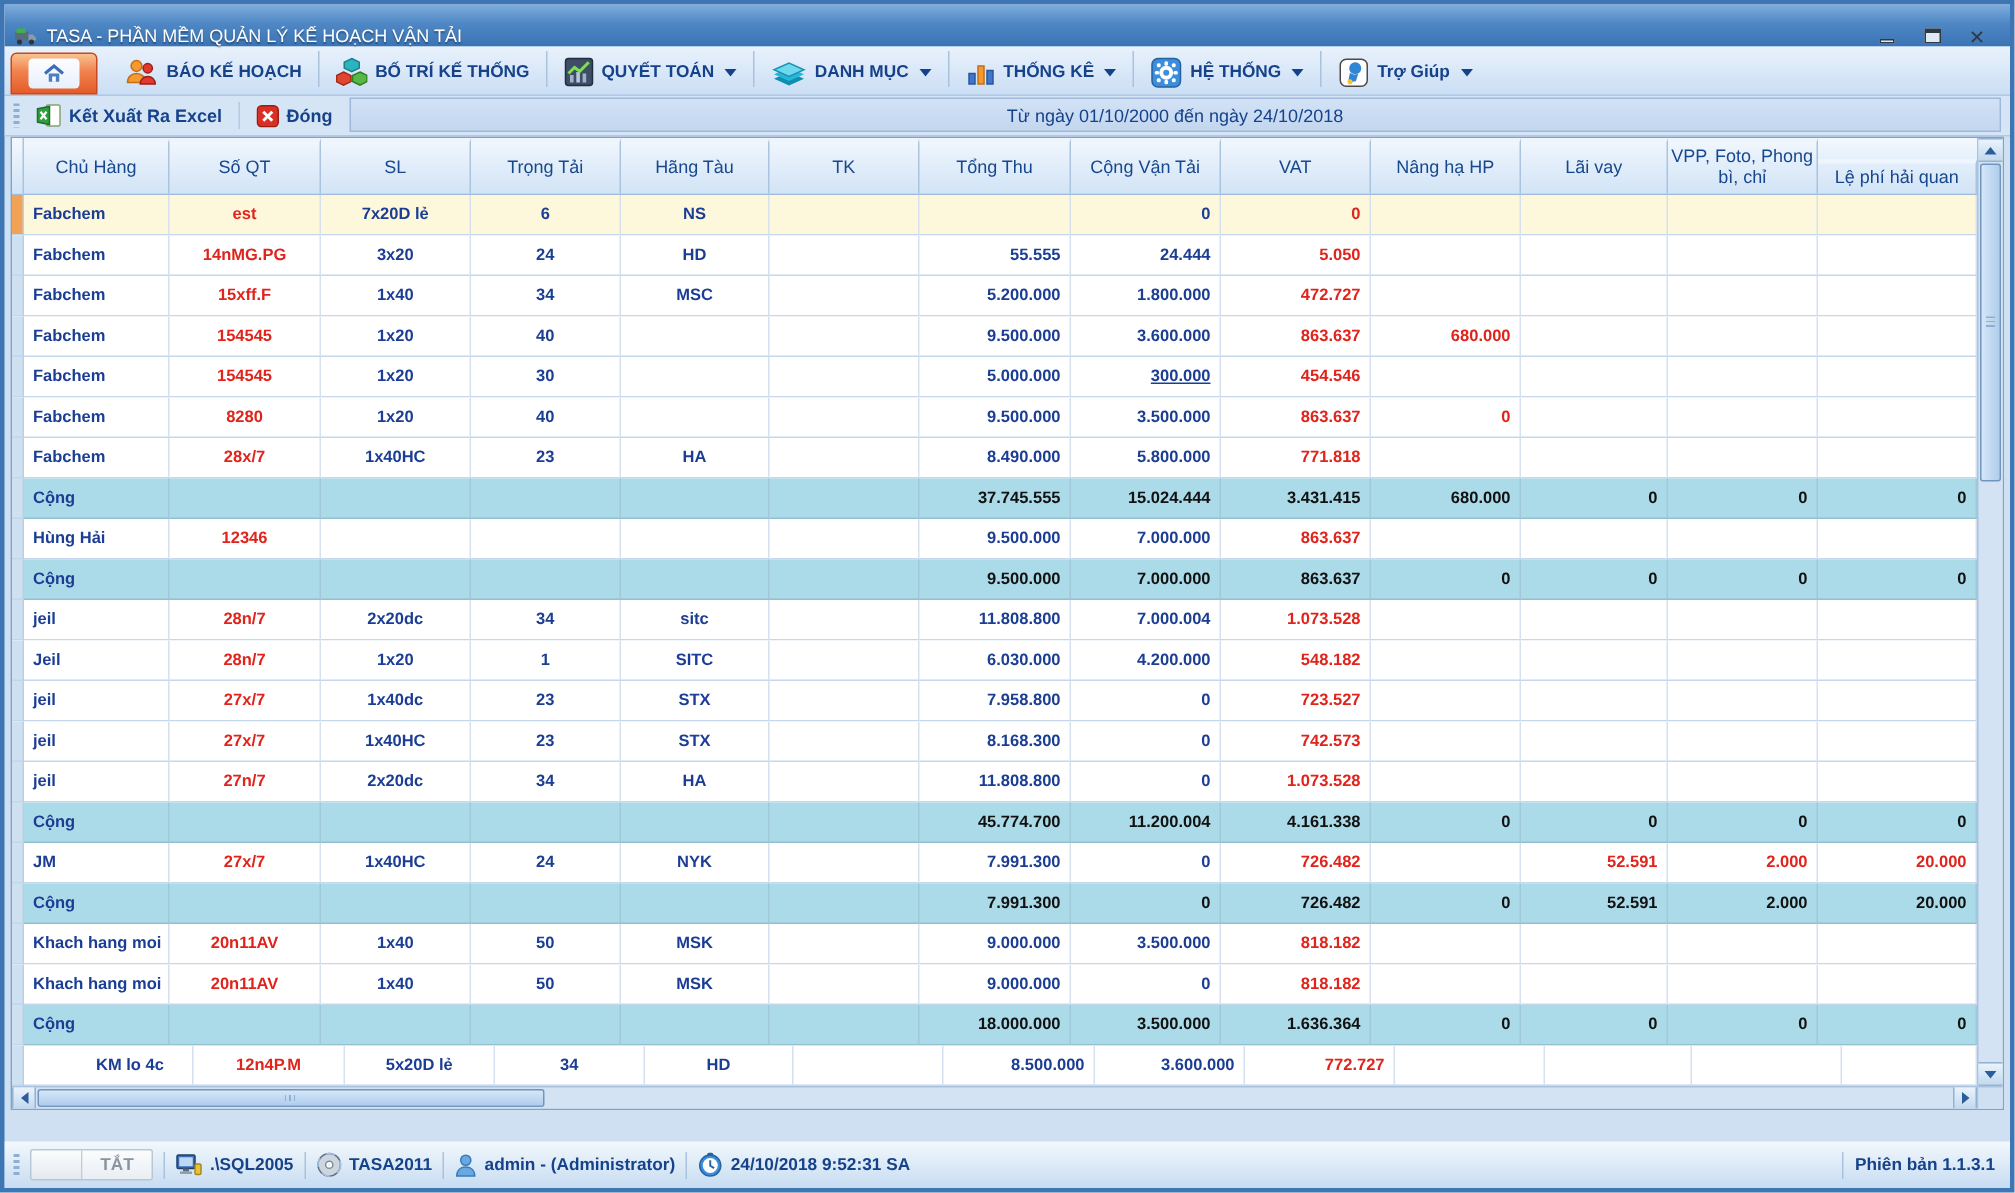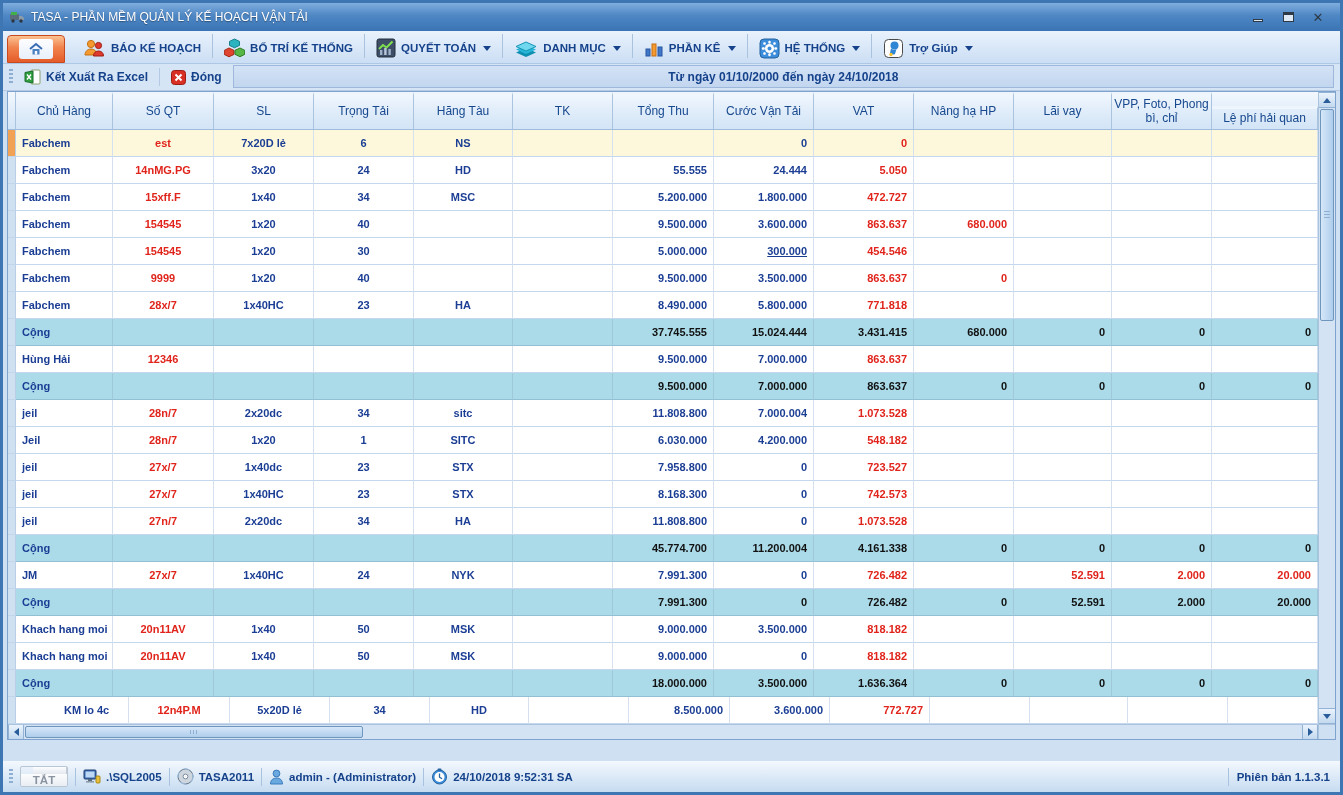--- a/index.html
+++ b/index.html
@@ -4,21 +4,21 @@
 <style>
   html,body{margin:0;padding:0;background:#9db8d6;}
   *{box-sizing:border-box;}
   .window{
     width:1343px;height:795px;position:relative;overflow:hidden;
     border:3px solid #3e76b4;background:#cfe0f2;
     font-family:"Liberation Sans","DejaVu Sans",sans-serif;
   }
   
   .titlebar{height:28px;background:linear-gradient(180deg,#7fadde 0%,#4e87c4 45%,#3b74b4 100%);
-    display:flex;align-items:center;padding:0 6px;color:#fff;font-size:12px;}
+    display:flex;align-items:flex-end;padding:0 6px;color:#fff;font-size:12px;}
   .titlebar .title{margin-left:6px;text-shadow:0 1px 1px rgba(0,0,0,.35);}
   .win-btns{margin-left:auto;display:flex;gap:14px;align-items:center;padding-right:8px;}
   .win-btn{width:16px;height:14px;display:flex;align-items:center;justify-content:center;cursor:default;}
   .glyph-min{width:10px;height:3px;border:1px solid #2d3a46;background:#dfe9f4;margin-top:7px;}
   .glyph-max{width:11px;height:10px;border:1px solid #2d3a46;border-top:3px solid #2d3a46;background:#dfe9f4;}
   .glyph-close{font-size:13px;font-weight:bold;color:#2d3a46;line-height:1;}
   
   .menubar{height:33px;background:linear-gradient(180deg,#e9f2fc,#cbdef4);display:flex;align-items:flex-end;padding:0 4px;border-bottom:1px solid #aec7e4;}
   .home-tab{width:58px;height:28px;border-radius:4px 4px 0 0;border:1px solid #c9491f;
     background:linear-gradient(180deg,#fac291 0%,#f1824d 45%,#e45c29 100%);
@@ -27,21 +27,21 @@
   .menu-item{display:flex;align-items:center;gap:5px;height:30px;padding:0 9px;color:#15428b;font-weight:bold;font-size:11.5px;white-space:nowrap;cursor:default;}
   .menu-sep{width:1px;height:24px;background:#a9c2de;margin:0 2px 3px 2px;align-self:center;}
   .drop-arrow{width:0;height:0;border-left:4px solid transparent;border-right:4px solid transparent;border-top:5px solid #15428b;margin-left:2px;}
   .micon{display:inline-flex;align-items:center;justify-content:center;}
   
   .subtoolbar{height:27px;background:linear-gradient(180deg,#dcuea 0,#d6e5f5);background:#d6e5f5;display:flex;align-items:center;padding:0 6px;gap:6px;border-bottom:1px solid #b3c9e4;}
   .grip{width:4px;height:16px;background:repeating-linear-gradient(180deg,#8fafd2 0 2px,transparent 2px 4px);}
   .tool-btn{display:flex;align-items:center;gap:5px;color:#15428b;font-weight:bold;font-size:12px;padding:2px 5px;border-radius:2px;cursor:default;}
   .tool-sep{width:1px;height:18px;background:#b3c9e4;}
   .date-panel{flex:1;align-self:stretch;margin:1px 0 2px 0;background:linear-gradient(180deg,#d3e2f6,#c2d6ef);border:1px solid #9db8da;
-    display:flex;align-items:center;justify-content:center;color:#15428b;font-weight:bold;font-size:12px;}
+    display:flex;align-items:center;justify-content:center;color:#15428b;font-weight:normal;font-size:12px;}
   
   .grid{position:absolute;left:4px;right:4px;top:88px;height:649px;border:1px solid #7ea3cf;background:#fff;display:flex;}
   .grid-main{flex:1;display:flex;flex-direction:column;overflow:hidden;}
   .hdr-row{height:38px;display:flex;background:linear-gradient(180deg,#f3f8fe 0%,#e1edfa 50%,#d2e4f6 100%);border-bottom:1px solid #9fbcdd;}
   .hdr-cell{border-right:1px solid #aac4e0;border-top:3px solid #eef5fc;color:#17488e;font-size:12px;display:flex;align-items:center;justify-content:center;text-align:center;line-height:1.15;padding:1px 2px;}
   .hdr-ind{border-right:1px solid #aac4e0;background:linear-gradient(180deg,#f3f8fe,#d2e4f6);}
   .rows{flex:1;display:flex;flex-direction:column;}
   .trow{height:27px;display:flex;background:#fff;}
   .trow.total{background:#abdbe9;}
   .trow.selected{background:#fdf8dc;}
@@ -69,21 +69,21 @@
   .hthumb{width:338px;margin:1px 1px;background:linear-gradient(180deg,#d6e7f8,#aecdec);border:1px solid #7196be;border-radius:2px;position:relative;}
   .hthumb:after{content:"";position:absolute;top:3px;bottom:3px;left:50%;width:7px;margin-left:-4px;
     background:repeating-linear-gradient(90deg,#8fafd2 0 1px,transparent 1px 3px);}
   .htrack-rest{flex:1;}
   
   .status-strip{position:absolute;left:0;right:0;top:737px;height:21px;background:#e8f1fa;border-bottom:1px solid #b9cfe8;
     display:flex;align-items:center;padding:0 7px;color:#17488e;font-size:11px;}
   .bottombar{position:absolute;left:0;right:0;top:758px;height:31px;background:linear-gradient(180deg,#f3f8fd 0%,#d8e7f6 60%,#c7dcf1 100%);
     display:flex;align-items:center;padding:0 6px;gap:7px;color:#15428b;font-weight:bold;font-size:11.5px;}
   .bb-sep{width:1px;height:18px;background:#a9c2de;}
-  .toggle{display:flex;align-items:flex-end;border:1px solid #b9c6d4;border-radius:2px;overflow:hidden;height:21px;flex-direction:column;}
+  .toggle{display:flex;align-items:flex-end;border:1px solid #b9c6d4;border-radius:2px;overflow:hidden;height:21px;}
   .toggle .box{width:34px;height:100%;background:linear-gradient(180deg,#fcfdfe,#e4e9ef);border-right:1px solid #c3ccd6;}
   .toggle .lab{width:46px;height:100%;display:flex;align-items:center;justify-content:center;background:linear-gradient(180deg,#fbfcfd,#e9eef4);color:#8a94a0;}
   .bb-item{display:flex;align-items:center;gap:5px;}
   .version{margin-left:auto;display:flex;align-items:center;gap:8px;padding-right:4px;}
 </style>
 </head>
 <body>
 
 <div class="window">
 
@@ -173,21 +173,21 @@
     </div>
     <div class="menu-sep"></div>
     <div class="menu-item">
       <span class="micon">
         <svg width="20" height="20" viewBox="0 0 20 20">
             <rect x="2" y="11" width="4" height="7" fill="#3f77c9" stroke="#2a55a0"></rect>
             <rect x="8" y="6" width="4" height="12" fill="#f59a31" stroke="#c56f12"></rect>
             <rect x="14" y="9" width="4" height="9" fill="#3f77c9" stroke="#2a55a0"></rect>
           </svg>
       </span>
-      <span>PHẦN KÊ</span>
+      <span>THỐNG KÊ</span>
       <span class="drop-arrow"></span>
     </div>
     <div class="menu-sep"></div>
     <div class="menu-item">
       <span class="micon">
         <svg width="21" height="21" viewBox="0 0 21 21">
             <rect x="1" y="1" width="19" height="19" rx="4" fill="#3c8ddb" stroke="#25639f"></rect>
             <g fill="#fff">
               <circle cx="10.5" cy="10.5" r="4.6"></circle>
               <rect x="9.3" y="2.8" width="2.4" height="3" rx="1"></rect>
@@ -251,21 +251,21 @@
     <div class="grid-main">
       <div class="hdr-row" id="hdrRow">
           <div class="hdr-ind" style="width: 8px;"></div>
           <div class="hdr-cell" style="width: 97px;">Chủ Hàng</div>
           <div class="hdr-cell" style="width: 101px;">Số QT</div>
           <div class="hdr-cell" style="width: 100px;">SL</div>
           <div class="hdr-cell" style="width: 100px;">Trọng Tải</div>
           <div class="hdr-cell" style="width: 99px;">Hãng Tàu</div>
           <div class="hdr-cell" style="width: 100px;">TK</div>
           <div class="hdr-cell" style="width: 101px;">Tổng Thu</div>
-          <div class="hdr-cell" style="width: 100px;">Cước Vận Tải</div>
+          <div class="hdr-cell" style="width: 100px;">Cộng Vận Tải</div>
           <div class="hdr-cell" style="width: 100px;">VAT</div>
           <div class="hdr-cell" style="width: 100px;">Nâng hạ HP</div>
           <div class="hdr-cell" style="width: 98px;">Lãi vay</div>
           <div class="hdr-cell" style="width: 100px;">VPP, Foto, Phong bì, chỉ</div>
           <div class="hdr-cell" style="flex: 1 1 0%; margin-top: 14px;">Lệ phí hải quan</div>
         </div>
       <div class="rows" id="rowsBox">
           <div class="trow selected">
             <div class="ind"></div>
             <div class="tcell al c-navy" style="width: 97px;">Fabchem</div>
@@ -342,21 +342,21 @@
             <div class="tcell ar c-navy" style="width: 100px; text-decoration: underline;">300.000</div>
             <div class="tcell ar c-red" style="width: 100px;">454.546</div>
             <div class="tcell ar c-red" style="width: 100px;"></div>
             <div class="tcell ar c-red" style="width: 98px;"></div>
             <div class="tcell ar c-red" style="width: 100px;"></div>
             <div class="tcell ar c-red" style="flex: 1 1 0%;"></div>
           </div>
           <div class="trow">
             <div class="ind"></div>
             <div class="tcell al c-navy" style="width: 97px;">Fabchem</div>
-            <div class="tcell ac c-red" style="width: 101px;">9999</div>
+            <div class="tcell ac c-red" style="width: 101px;">8280</div>
             <div class="tcell ac c-navy" style="width: 100px;">1x20</div>
             <div class="tcell ac c-navy" style="width: 100px;">40</div>
             <div class="tcell ac c-navy" style="width: 99px;"></div>
             <div class="tcell ac c-navy" style="width: 100px;"></div>
             <div class="tcell ar c-navy" style="width: 101px;">9.500.000</div>
             <div class="tcell ar c-navy" style="width: 100px;">3.500.000</div>
             <div class="tcell ar c-red" style="width: 100px;">863.637</div>
             <div class="tcell ar c-red" style="width: 100px;">0</div>
             <div class="tcell ar c-red" style="width: 98px;"></div>
             <div class="tcell ar c-red" style="width: 100px;"></div>

